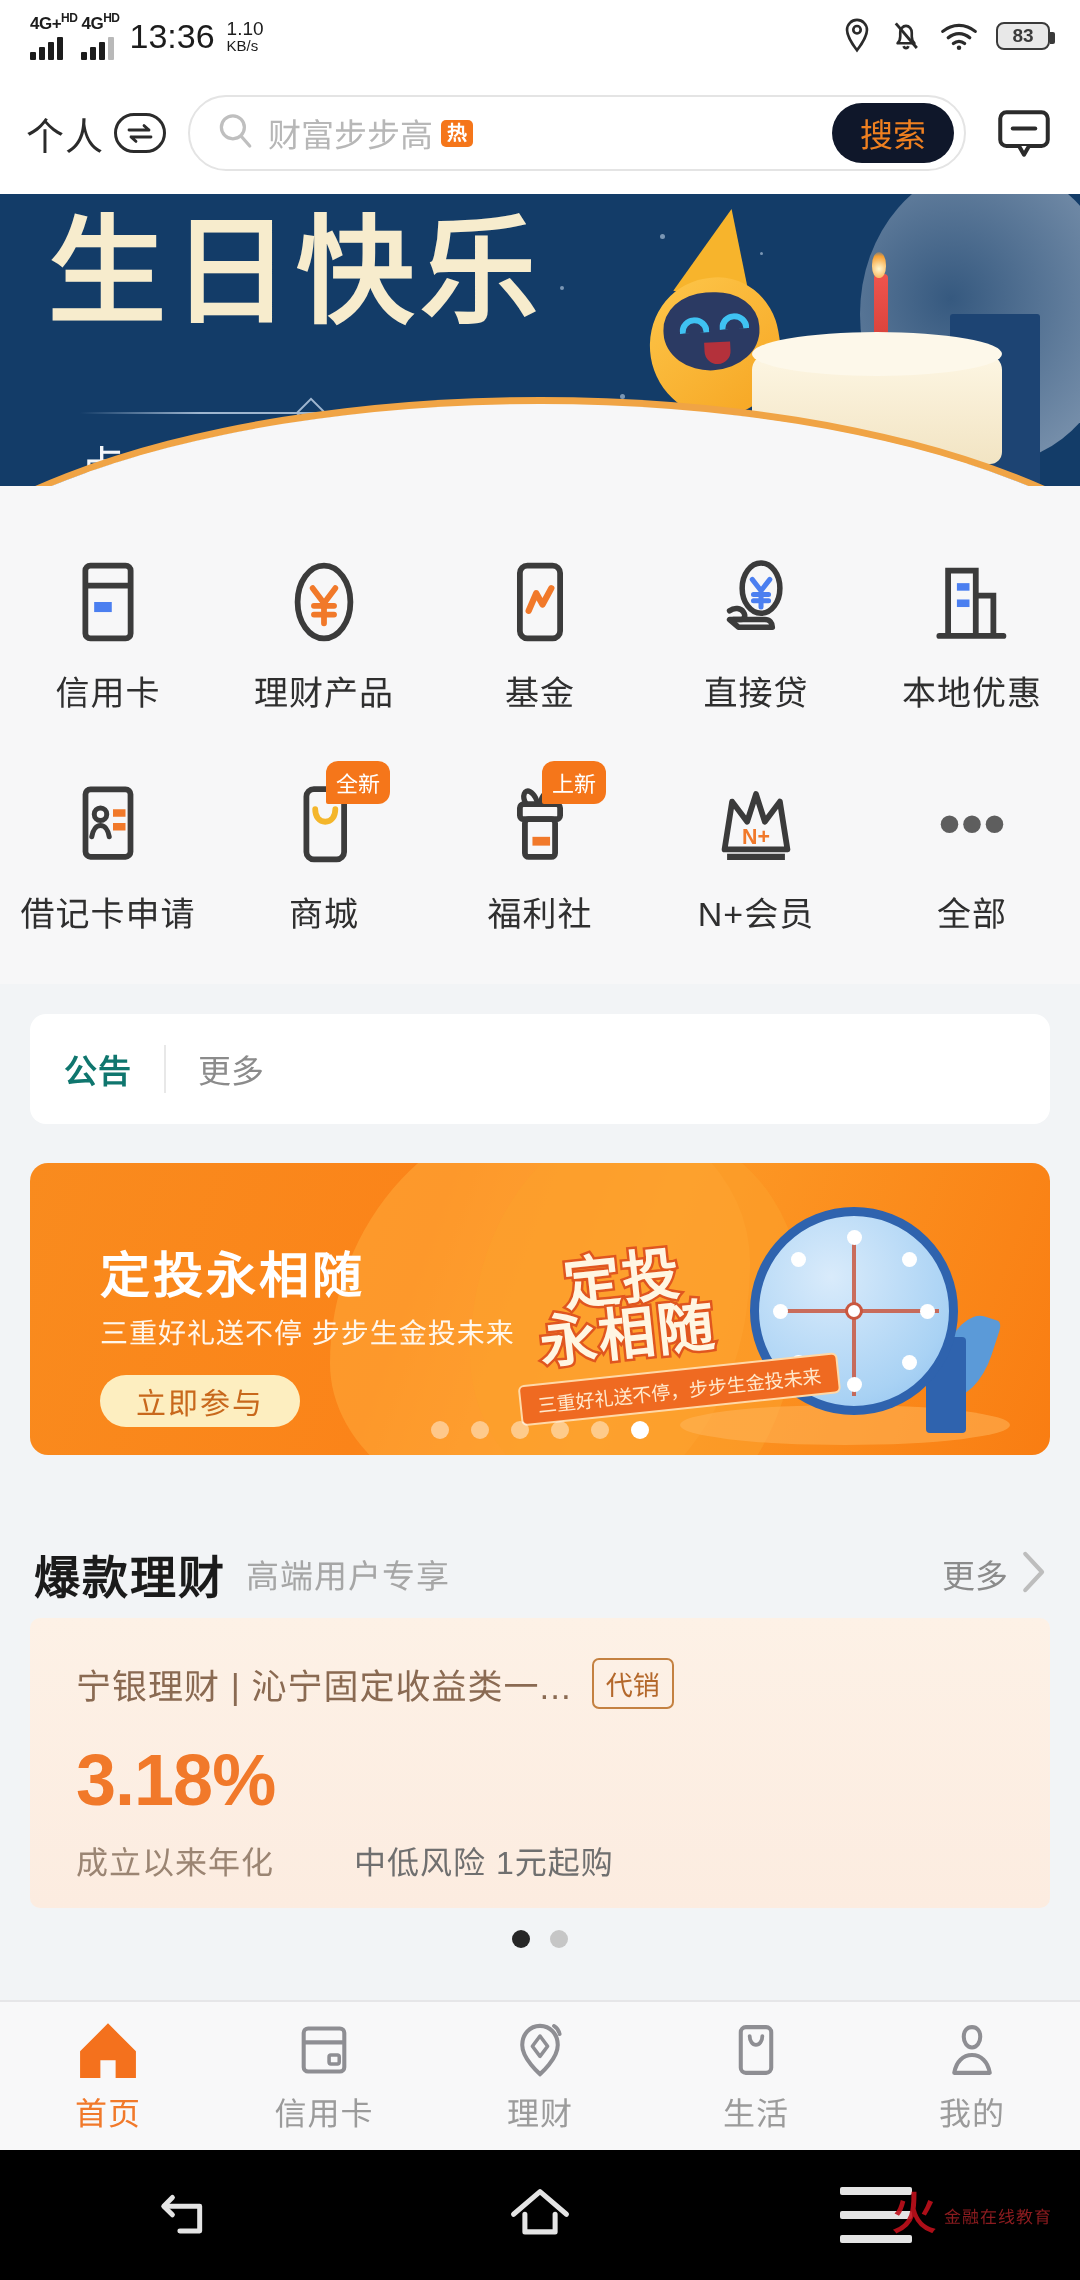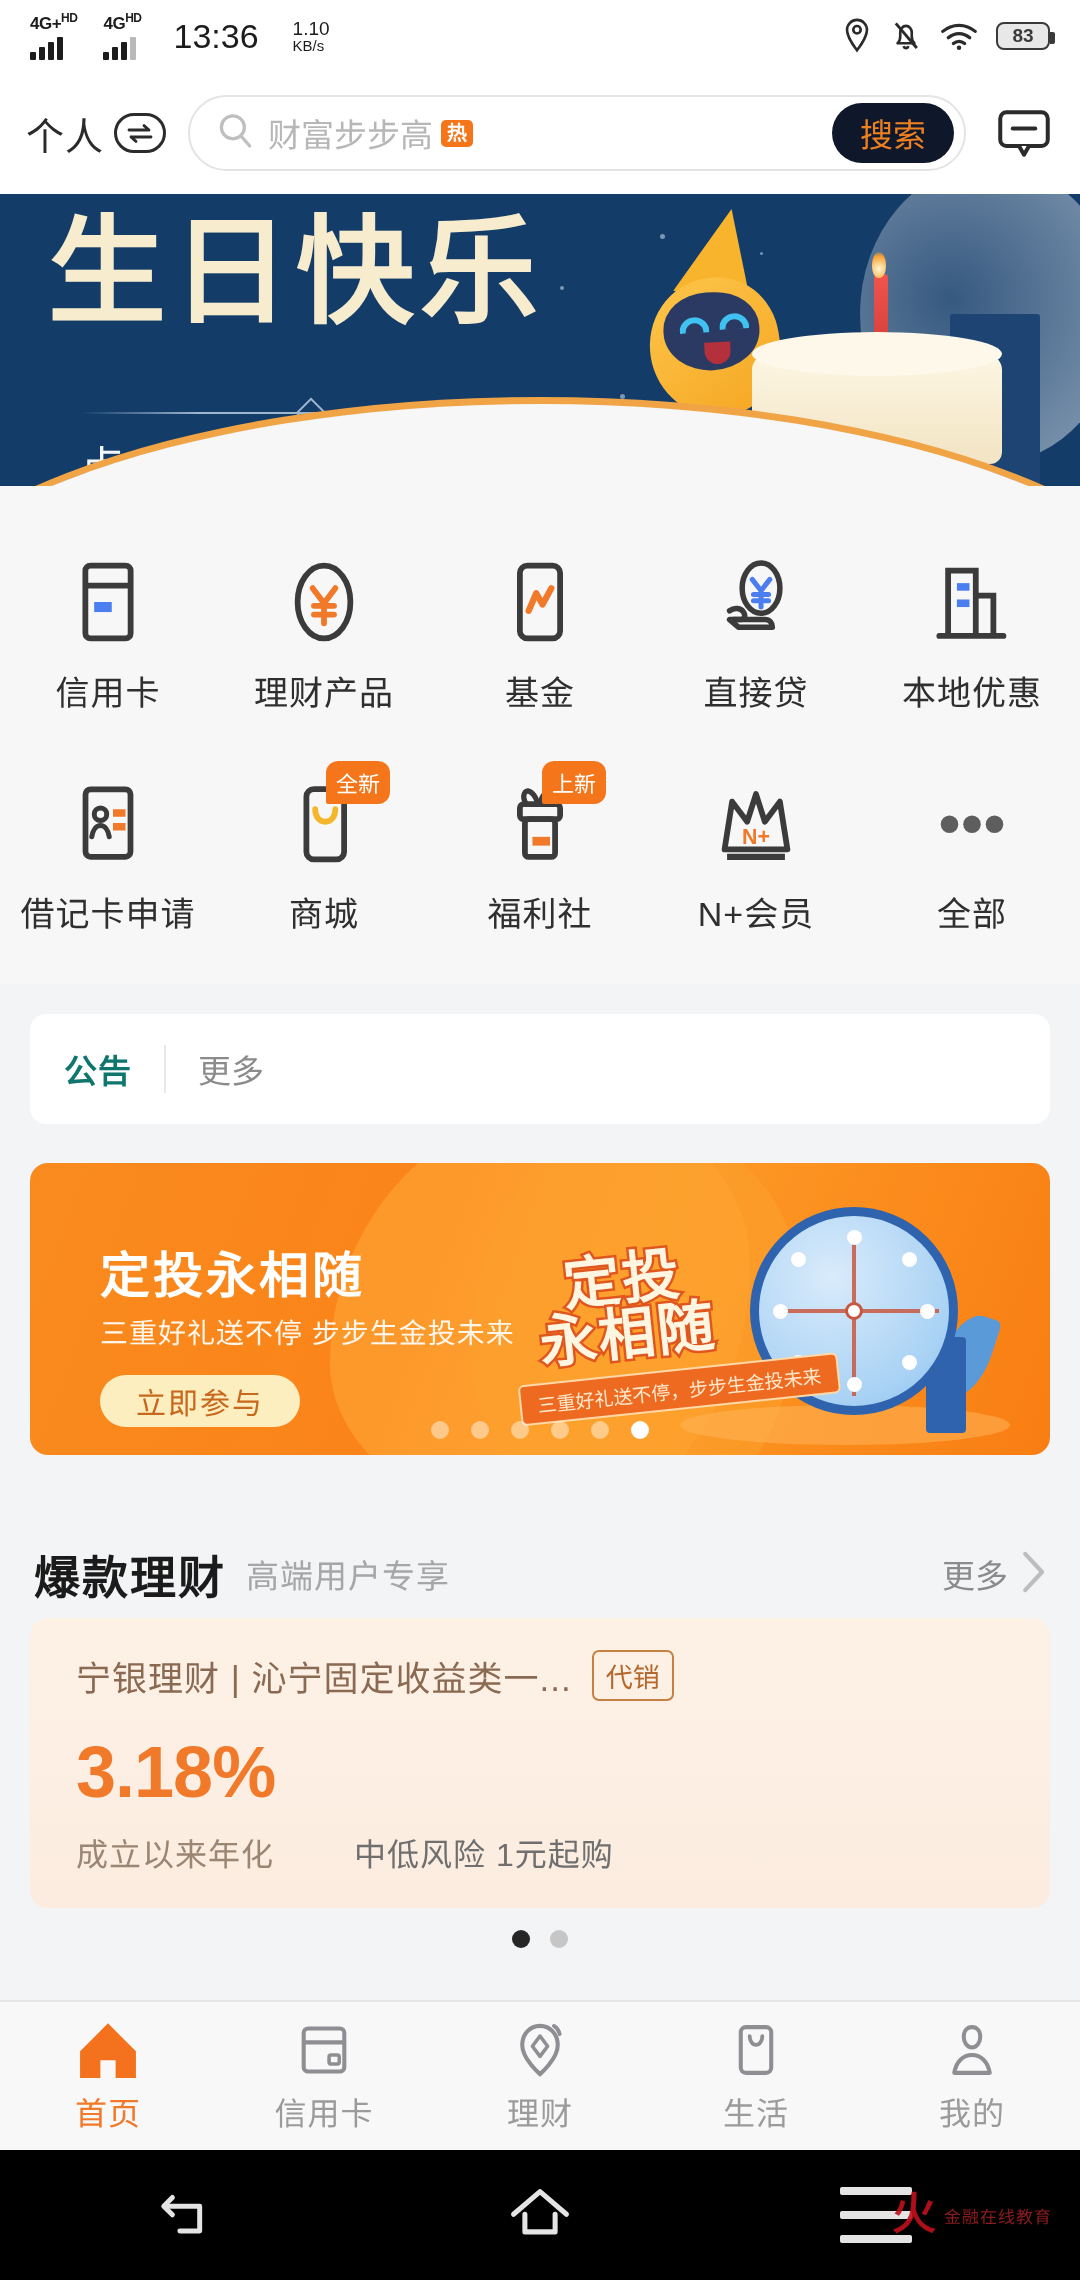--- a/index.html
+++ b/index.html
@@ -9,21 +9,21 @@
     background:#f2f4f6; overflow:hidden;
   }
   #app { position:relative; width:1080px; height:2280px; background:#f2f4f6; }
 
   
   .statusbar{
     position:absolute; top:0; left:0; width:1080px; height:72px;
     background:#ffffff; display:flex; align-items:center;
     padding:0 30px; color:#1c1c1c;
   }
-  .sb-left{ display:flex; align-items:center; gap:26px; }
+  .sb-left{ display:flex; align-items:center; gap:4px; }
   .sig{ display:flex; align-items:flex-end; gap:3px; height:26px;}
   .sig i{ display:block; width:6px; background:#1c1c1c; border-radius:1px;}
   .sig i:nth-child(1){height:8px}.sig i:nth-child(2){height:13px}
   .sig i:nth-child(3){height:18px}.sig i:nth-child(4){height:23px}
   .sig.dim i:nth-child(4){background:#b9b9b9}
   .netgrp{ display:flex; flex-direction:column; align-items:flex-start; line-height:1;}
   .nettxt{ font-size:17px; font-weight:bold; letter-spacing:-.5px; margin-bottom:3px;}
   .nettxt sup{ font-size:12px; }
   .sb-time{ font-size:34px; font-weight:400; letter-spacing:0px; margin-left:6px;}
   .sb-speed{ margin-left:8px; line-height:1.02; }
@@ -225,22 +225,22 @@
   .sechead{ position:absolute; top:1528px; left:0; width:1080px; height:92px;
     display:flex; align-items:center; padding:0 34px;}
   .sh-title{ font-size:46px; font-weight:bold; color:#1b1b1b; letter-spacing:2px;}
   .sh-sub{ font-size:33px; color:#a6a6a6; margin-left:20px; letter-spacing:1px;}
   .sh-more{ margin-left:auto; font-size:33px; color:#8b8b8b;}
   .sh-chev{ margin-left:12px; }
 
   
   .pcard{
     position:absolute; top:1618px; left:30px; width:1020px; height:290px;
-    background:linear-gradient(180deg,#fdf1e6 0%,#fcece0 100%); border-radius:18px;
-    padding:32px 46px;
+    background:linear-gradient(180deg,#fdf1e6 0%,#fcece0 100%); border-radius:10px;
+    padding:40px 46px;
   }
   .pc-row1{ display:flex; align-items:center;}
   .pc-name{ font-size:35px; color:#8a6a52; letter-spacing:1px; white-space:nowrap;}
   .pc-tag{ margin-left:20px; border:2px solid #c48141; color:#b4682b; font-size:27px;
     padding:4px 12px; border-radius:7px; }
   .pc-row2{ display:flex; align-items:baseline; margin-top:30px;}
   .pc-rate{ font-size:72px; font-weight:bold; color:#f1792a; letter-spacing:-1px;}
   .pc-slogan{ font-size:49px; color:#2e2e2e; margin-left:110px; letter-spacing:2px;}
   .pc-row3{ display:flex; align-items:center; margin-top:16px;}
   .pc-cap{ font-size:32px; color:#9b8573; letter-spacing:1px;}

